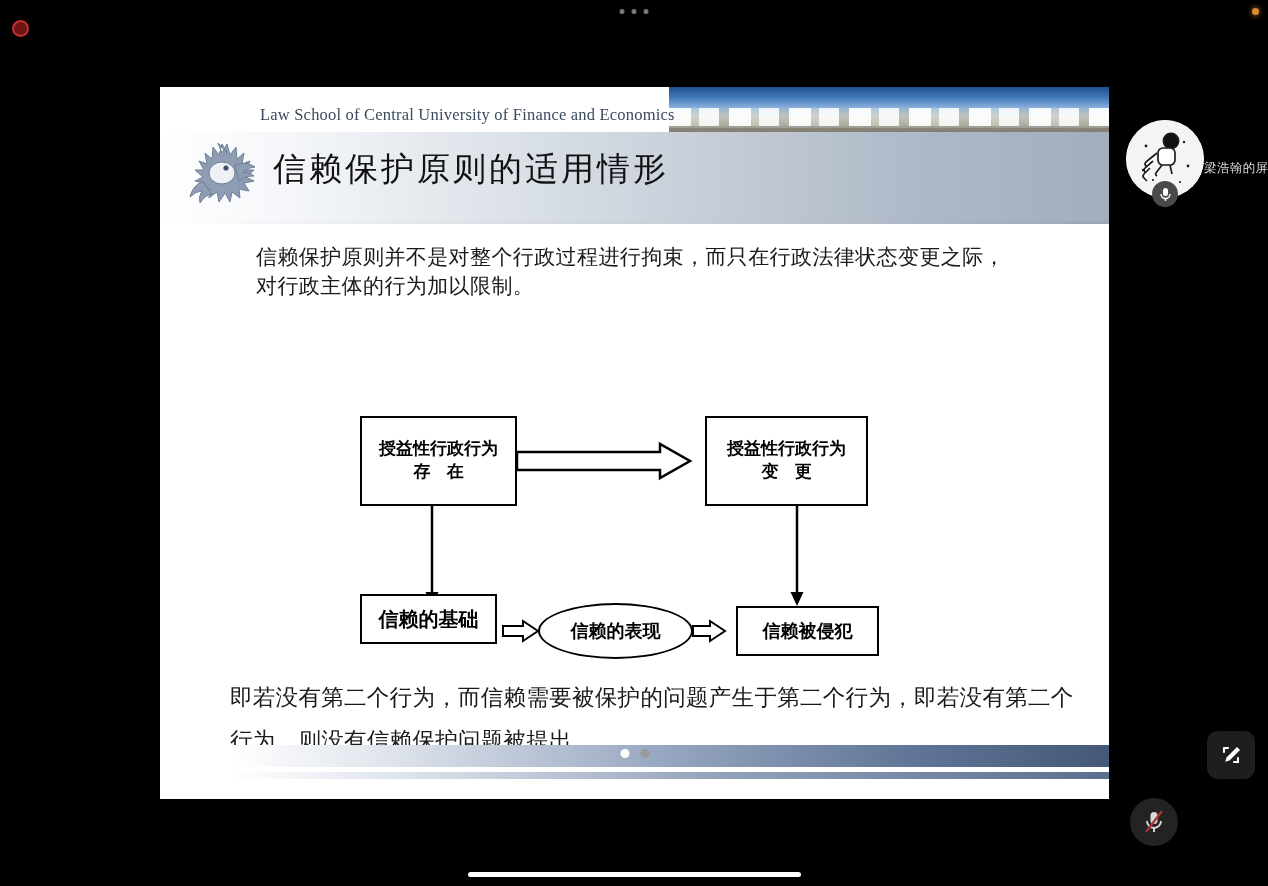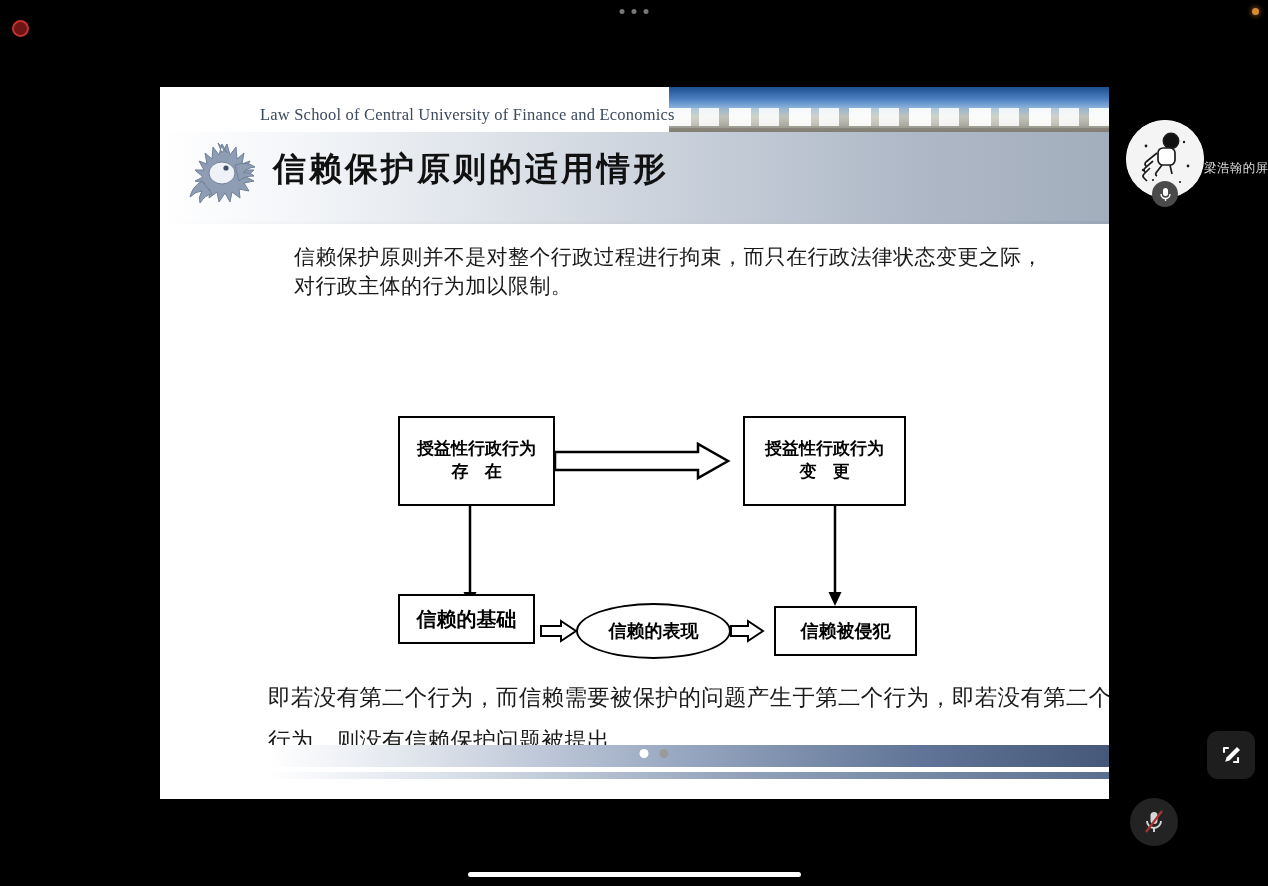--- a/index.html
+++ b/index.html
@@ -75,25 +75,25 @@
     background: linear-gradient(to right, #ffffff, #9aa6b6);
   }
 
   .logo-dragon {
     position: absolute; left: 12px; top: 34px;
     width: 100px; height: 100px; z-index: 3;
   }
   .slide-title {
     position: absolute; left: 113px; top: 60px; z-index: 4;
     font-family: "Liberation Serif", "DejaVu Serif", serif;
-    font-size: 33px; font-weight: 700; color: #111;
+    font-size: 33px; font-weight: 400; color: #111;
     letter-spacing: 3px; white-space: nowrap;
   }
 
-  .slide-body { position: absolute; left: 0; top: 144px; right: 0; bottom: 0; margin-left: 38px; }
+  .slide-body { position: absolute; left: 0; top: 144px; right: 0; bottom: 0; }
 
   .para {
     font-family: "Liberation Serif", "DejaVu Serif", serif;
     color: #1a1a1a;
   }
   .para-1 {
     position: absolute; left: 96px; top: 12px; width: 760px;
     font-size: 21px; line-height: 29px; letter-spacing: .4px;
   }
   .para-2 {

